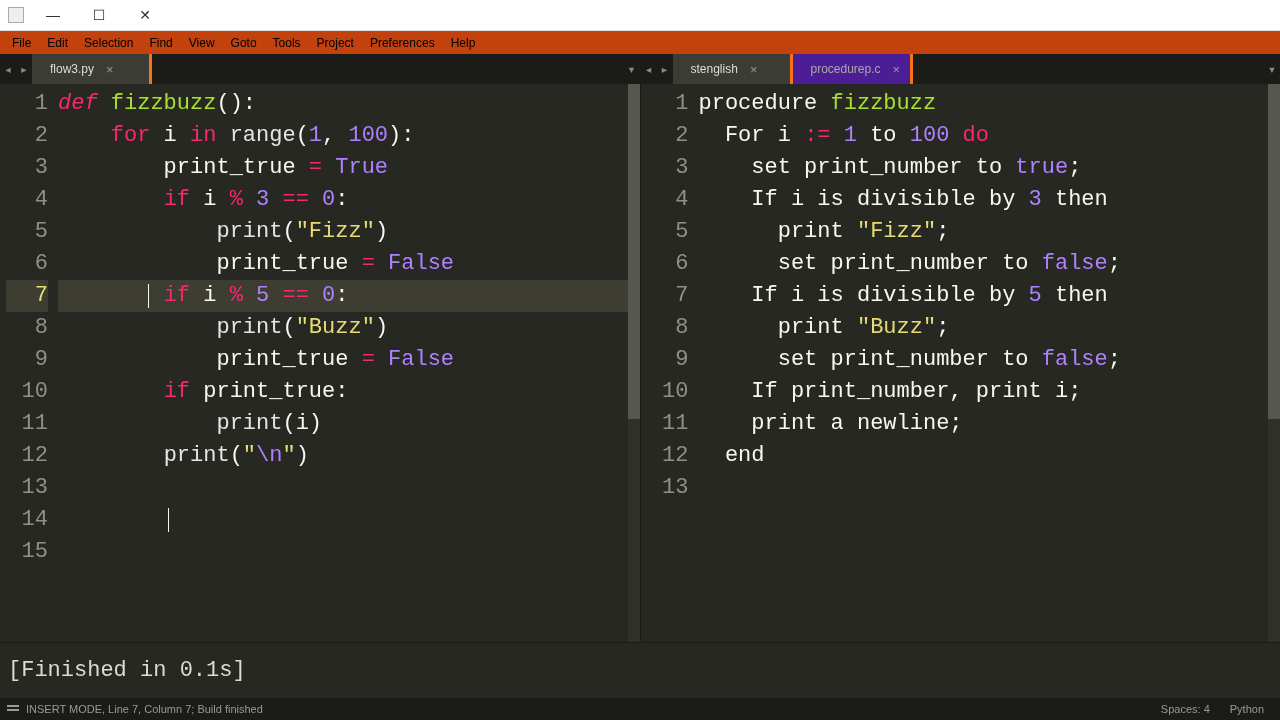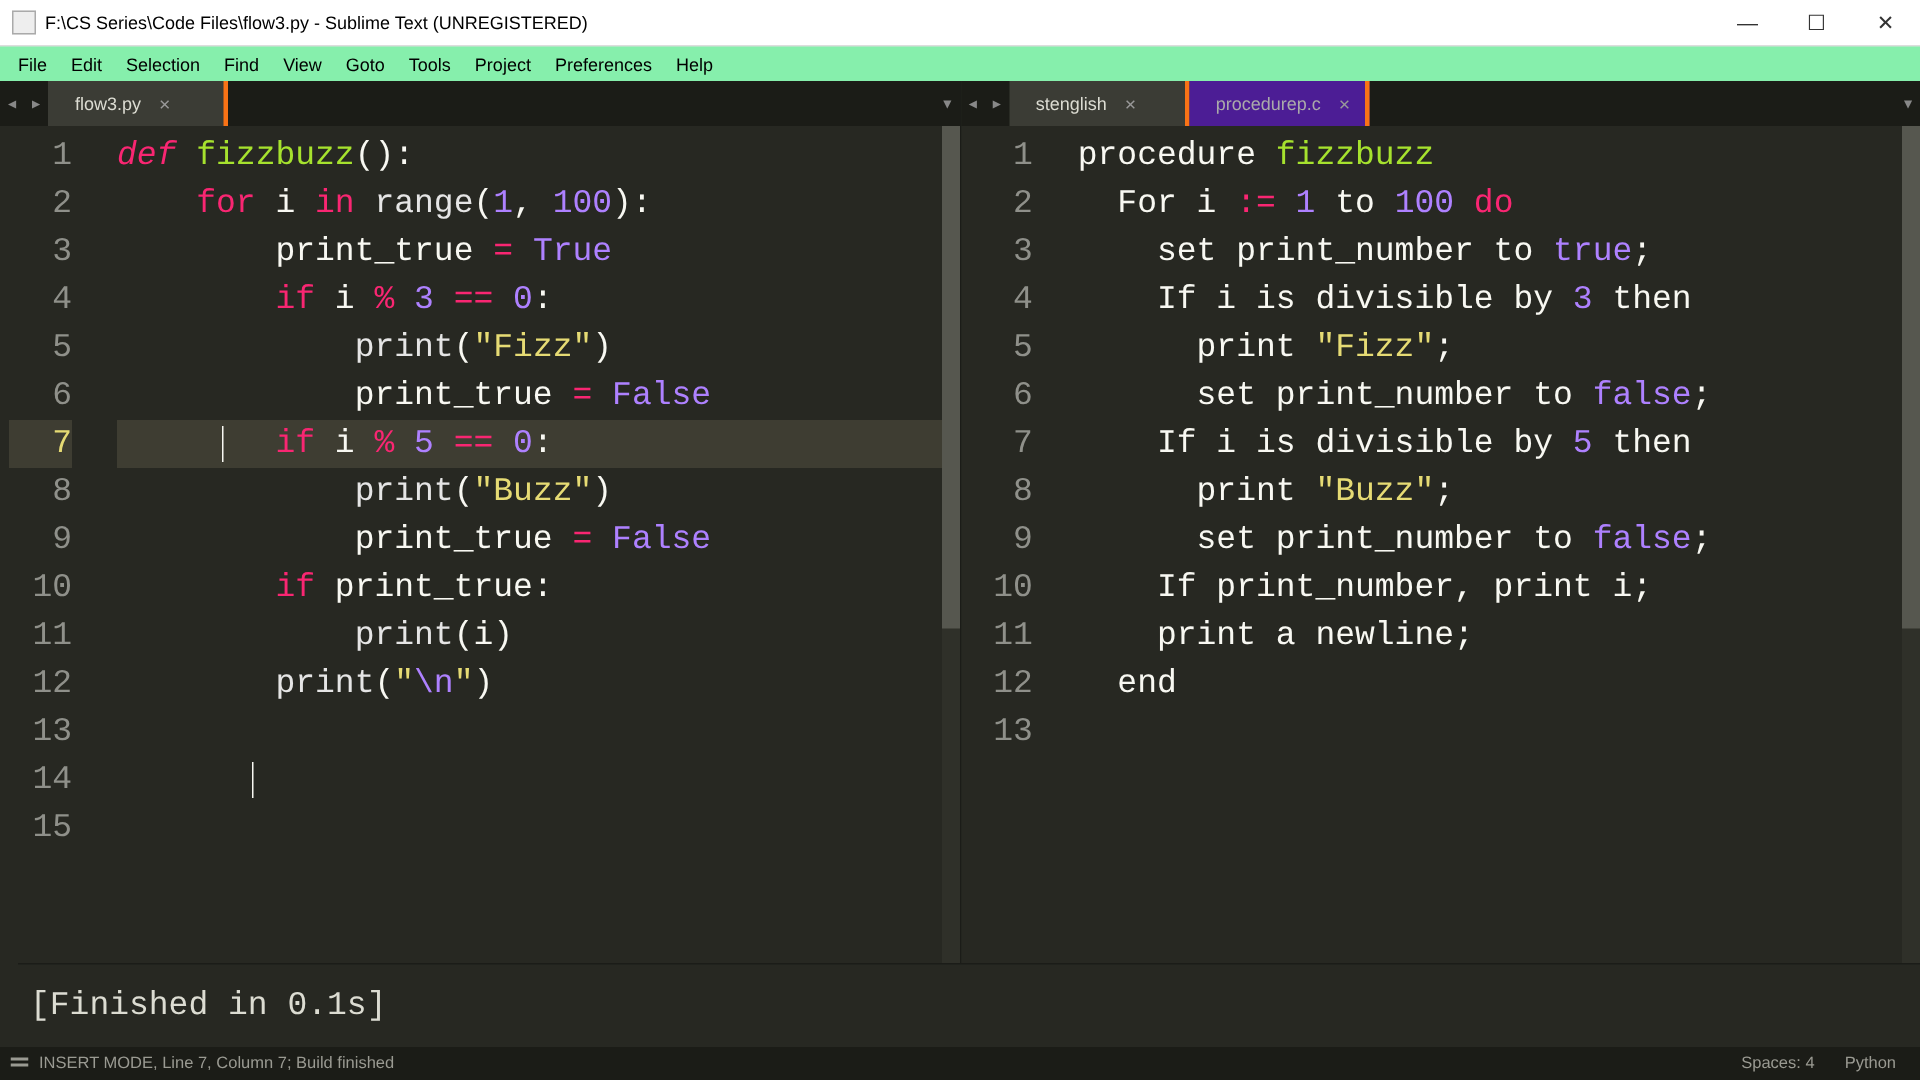--- a/index.html
+++ b/index.html
@@ -30,21 +30,21 @@
   border:1px solid #aaa;
 }
 .titlebar .title { flex:1; }
 .winbtns { display:flex; height:100%; }
 .winbtn {
   width:46px; height:100%;
   display:flex; align-items:center; justify-content:center;
   font-family: sans-serif; font-size:14px; color:#333;
 }
 .menubar {
-  background: #86efac;
+  background: #c2410c;
   color: #000;
   height: 24px;
   display: flex;
   align-items: center;
   font-family: "Segoe UI", Tahoma, sans-serif;
   font-size: 12px;
   border-top: 1px solid #ddd;
   padding-left: 4px;
 }
 .menubar .mitem { padding: 2px 8px; }
@@ -116,21 +116,21 @@
 .code {
   flex:1;
   padding: 4px 0;
   font-size: 22px;
   line-height: 32px;
   white-space: pre;
   overflow:hidden;
   color:#f8f8f2;
   position:relative;
 }
-.code .line { height:32px;margin-left:20px; }
+.code .line { height:32px; }
 .code .line.active-bg { background:#3e3d32; }
 .scrolltrack {
   width:12px;
   background:#2f3029;
 }
 .scrollthumb {
   width:100%;
   background:#56574f;
   height:60%;
 }
@@ -157,21 +157,20 @@
 
 .console {
   height: 56px;
   background:#272822;
   color:#dcdcd2;
   font-size: 22px;
   line-height: 32px;
   padding: 12px 7px 4px 8px;
   border-top: 1px solid #1b1c18;
   white-space:pre;
-  margin-left:12px;
 }
 .statusbar {
   height: 22px;
   background:#1b1c17;
   color:#9a9a92;
   font-family: "Segoe UI", Tahoma, sans-serif;
   font-size: 11px;
   display:flex;
   align-items:center;
   padding: 0 6px;
@@ -188,21 +187,20 @@
   width:0;
   border-left:1px solid #f8f8f2;
   height:24px;
 }
 </style>
 </head>
 <body>
 
 <div class="titlebar">
   <span class="appicon"></span>
-  <span class="title">F:\CS Series\Code Files\flow3.py - Sublime Text (UNREGISTERED)</span>
   <div class="winbtns">
     <div class="winbtn">—</div>
     <div class="winbtn">☐</div>
     <div class="winbtn close">✕</div>
   </div>
 </div>
 
 <div class="menubar" id="menubar">
     <div class="mitem">File</div>
     <div class="mitem">Edit</div>

